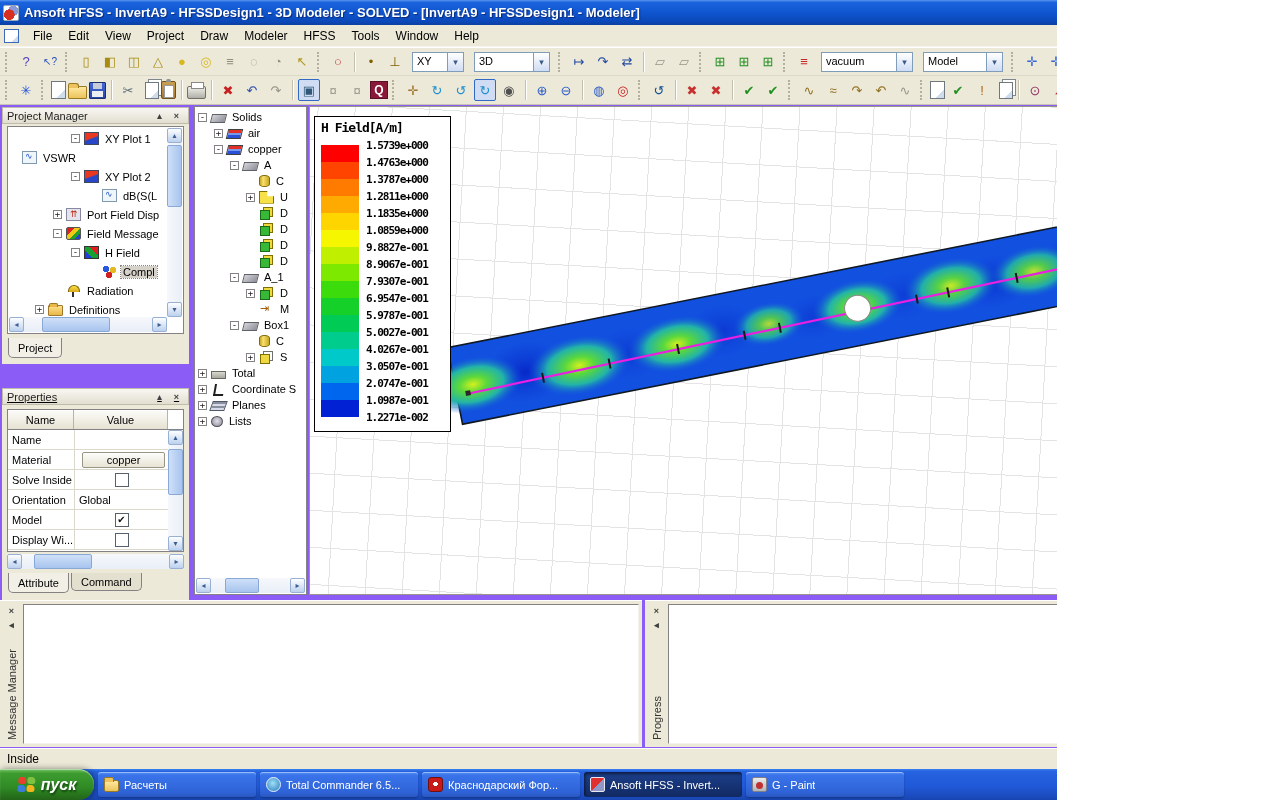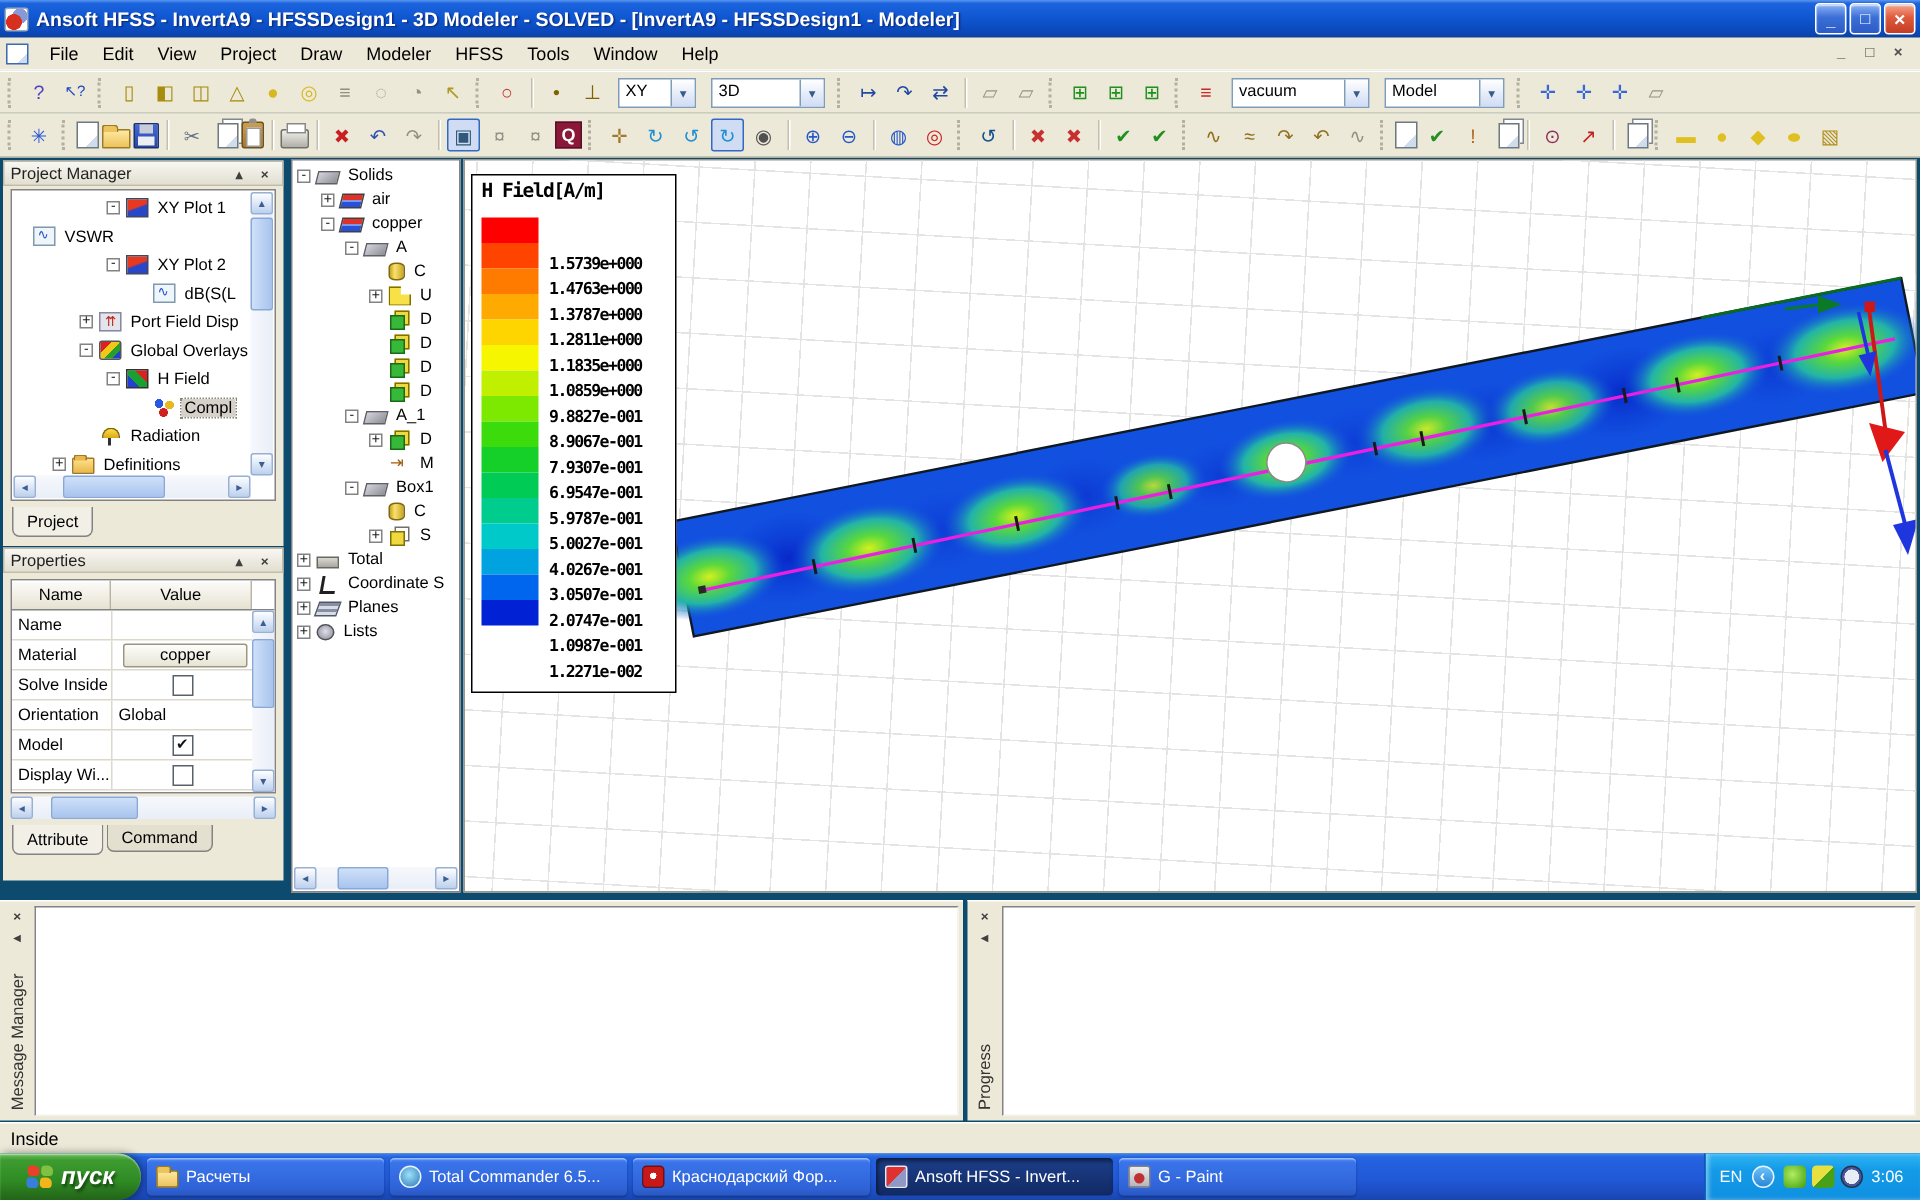--- a/index.html
+++ b/index.html
@@ -1,18 +1,18 @@
 <!DOCTYPE html>
 <html><head>
 <meta charset="utf-8">
 <style>
 *{margin:0;padding:0;box-sizing:border-box;}
 html,body{width:1280px;height:800px;}
 body{font-family:"Liberation Sans",sans-serif;font-size:11px;color:#000;}
-#root{position:relative;width:1280px;height:800px;background:#0c4a6e;overflow:hidden;}
+#root{position:relative;width:1057px;height:800px;background:#8b5cf6;overflow:hidden;}
 
 
 #titlebar{position:absolute;left:0;top:0;width:1280px;height:25px;display:flex;align-items:center;padding:0 3px;
  background:linear-gradient(180deg,#5a96f0 0%,#1c64dd 9%,#1057d2 45%,#0a47b8 88%,#0d3f9e 100%);}
 .app-ico{width:16px;height:16px;border-radius:2px;flex:none;background:
  radial-gradient(circle at 38% 62%,#d83020 0 42%,transparent 44%),
  radial-gradient(circle at 66% 34%,#8898d8 0 38%,transparent 40%),#fff;border:1px solid #9ab;}
 #tb-title{flex:1;color:#fff;font-weight:bold;font-size:13px;margin-left:5px;white-space:nowrap;overflow:hidden;text-shadow:1px 1px 1px #0a2a78;}
 .winbtn{width:21px;height:21px;margin-left:2px;border:1px solid #fff;border-radius:3px;color:#fff;font-size:11px;font-weight:bold;
  display:flex;align-items:flex-end;justify-content:center;padding-bottom:2px;
@@ -131,21 +131,21 @@
 #view3d{position:absolute;left:309px;top:106px;width:969px;height:489px;background:#fff;border:1px solid #9a968a;overflow:hidden;}
 #view3d .grid{position:absolute;left:-80px;top:-60px;width:1180px;height:640px;z-index:1;
  background-image:repeating-linear-gradient(90deg,#e4e4e4 0 1px,transparent 1px 37px),repeating-linear-gradient(0deg,#e4e4e4 0 1px,transparent 1px 37px);
  transform:rotate(3.2deg);}
 #fieldsvg{position:absolute;left:0;top:0;z-index:2;}
 #legend{position:absolute;left:4px;top:9px;width:137px;z-index:3;background:#fff;border:1px solid #000;padding:3px 4px 5px 6px;}
 .leg-title{font-family:"DejaVu Sans Mono",monospace;font-weight:bold;font-size:13px;letter-spacing:-1px;margin-bottom:2px;}
 .leg-body{display:flex;}
 .leg-bar{display:flex;flex-direction:column;width:38px;margin-top:8px;flex:none;}
 .leg-bar .band{height:17px;}
-.leg-vals{margin-left:7px;margin-top:30px;}
+.leg-vals{margin-left:7px;}
 .leg-vals .lval{height:17px;line-height:17px;font-family:"DejaVu Sans Mono",monospace;font-weight:bold;font-size:11px;letter-spacing:-1px;white-space:nowrap;}
 
 
 .dock{position:absolute;background:#ece9d8;border-top:1px solid #fff;}
 .dock-side{position:absolute;left:2px;top:3px;bottom:3px;width:19px;display:flex;flex-direction:column;align-items:center;}
 .dock-btn{width:14px;height:13px;display:flex;align-items:center;justify-content:center;font-size:9px;color:#404040;margin-bottom:1px;font-weight:bold;}
 .dock-label{writing-mode:vertical-rl;transform:rotate(180deg);font-size:11px;color:#333;margin-top:auto;margin-bottom:4px;}
 .dock-body{position:absolute;left:23px;top:3px;right:3px;bottom:3px;background:#fff;border:1px solid;border-color:#848284 #f4f2ea #f4f2ea #848284;}
 
 
@@ -577,21 +577,21 @@
             <span class="tlabel">dB(S(L</span>
           </div>
           <div class="trow" style="padding-left: 44px;">
             <span class="exp">+</span>
             <span class="tico ic-port"></span>
             <span class="tlabel">Port Field Disp</span>
           </div>
           <div class="trow" style="padding-left: 44px;">
             <span class="exp">-</span>
             <span class="tico ic-overlays"></span>
-            <span class="tlabel">Global Overlays</span>
+            <span class="tlabel">Field Message</span>
           </div>
           <div class="trow" style="padding-left: 62px;">
             <span class="exp">-</span>
             <span class="tico ic-hfield"></span>
             <span class="tlabel">H Field</span>
           </div>
           <div class="trow sel" style="padding-left: 80px;">
             <span class="exp hide"></span>
             <span class="tico ic-complex"></span>
             <span class="tlabel">Compl</span>
@@ -620,21 +620,21 @@
             <span class="sb-thumb" style="left:18px;width:68px;"></span>
           </span>
         <span class="sb-btn">▸</span>
       </div>
     </div>
     <div style="position:absolute;left:6px;top:231px;">
       <span class="xtab on">Project</span>
     </div>
   </div>
 
-  <div class="pane" style="left:2px;top:365px;width:187px;height:222px;">
+  <div class="pane" style="left:2px;top:388px;width:187px;height:222px;text-decoration:underline;">
     <div class="pane-h">
       <span>Properties</span>
       <span class="sp"></span>
       <span class="ph-btn">▴</span>
       <span class="ph-btn">×</span>
     </div>
     <div class="ptable" style="left:5px;top:21px;width:177px;height:143px;">
       <div class="prow phead">
         <div class="pcell pname phcell">Name</div>
         <div class="pcell pval phcell">Value</div>

